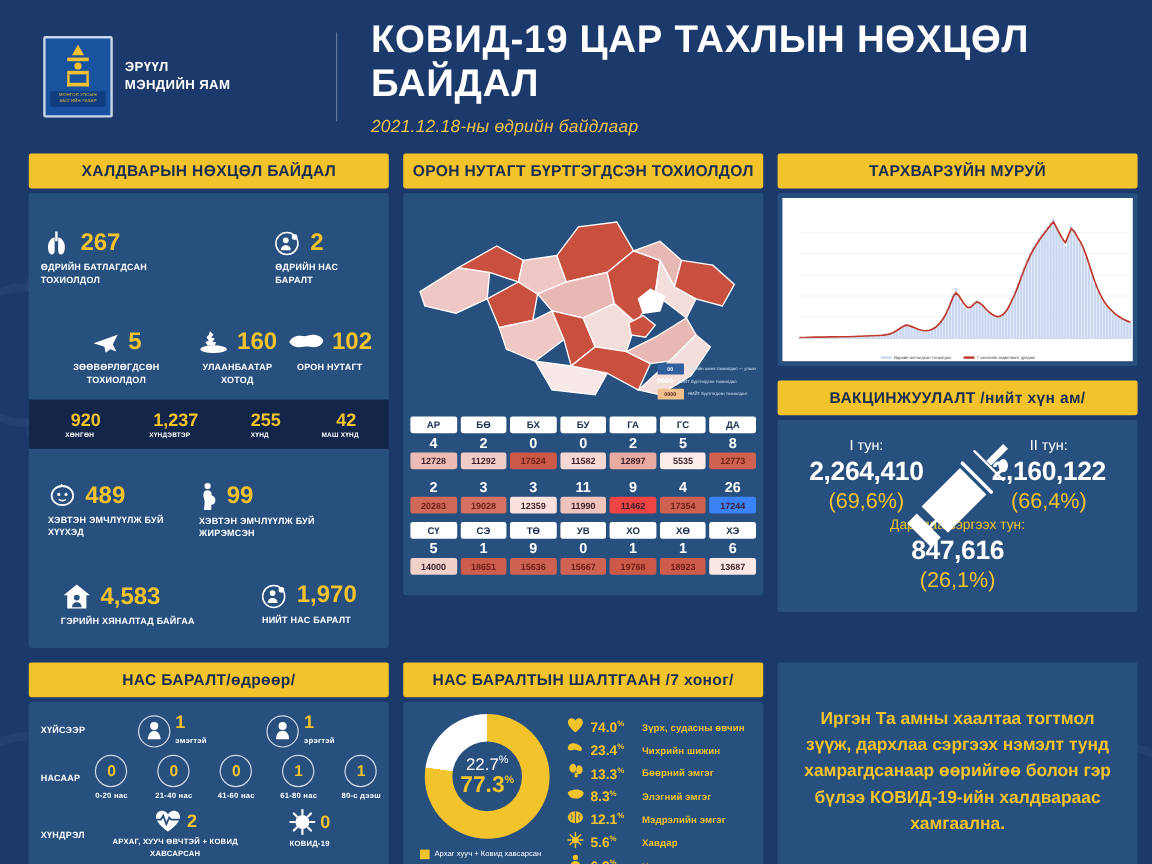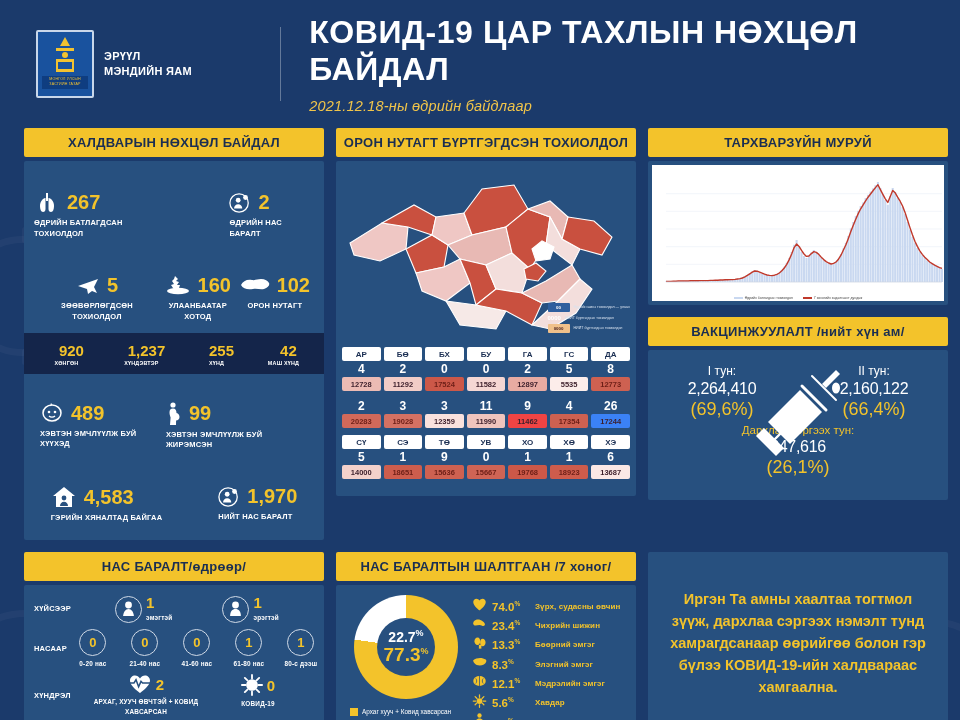--- a/index.html
+++ b/index.html
@@ -94,21 +94,21 @@
   .curve-body { height:136px; background:#fff; padding:5px 6px 2px; position:relative; }
   .curve-legend { position:absolute; bottom:1px; left:0; right:0; display:flex; justify-content:center; gap:10px; }
   .cl-item { display:flex; align-items:center; gap:2px; font-size:3.4px; color:#444; }
   .cl-sw { width:9px; height:2px; }
 
   
   .vac-body { padding:14px 12px 16px; position:relative; min-height:150px; }
   .vac-row { display:flex; justify-content:space-between; }
   .vac-col { text-align:center; width:124px; }
   .vac-lbl { color:#fff; font-size:12px; }
-  .vac-num { color:#fff; font-size:16px; font-weight:normal; margin-top:2px; letter-spacing:-.3px; }
+  .vac-num { color:#fff; font-size:22px; font-weight:bold; margin-top:2px; letter-spacing:-.3px; }
   .vac-pct { color:#f3c32b; font-size:18px; margin-top:1px; }
   .vac-boost { text-align:center; margin-top:4px; }
   .vac-boost .vac-lbl { color:#f3c32b; font-size:11.5px; }
   .syringe { position:absolute; left:50%; top:16px; transform:translateX(-50%); }
 
   
   .dth-body { padding:10px 10px 12px; }
   .dth-row { display:flex; align-items:center; margin-bottom:6px; }
   .dth-cat { color:#fff; font-size:7.5px; font-weight:bold; width:56px; letter-spacing:.2px; }
   .dth-items { flex:1; display:flex; justify-content:space-around; align-items:flex-start; }
@@ -122,21 +122,21 @@
   .sex-n { color:#f3c32b; font-size:15px; font-weight:bold; line-height:1; }
 
   
   .cau-body { display:flex; padding:10px 8px 10px 10px; min-height:160px; }
   .donut-wrap { width:120px; display:flex; flex-direction:column; align-items:center; }
   .donut { width:104px; height:104px; border-radius:50%; position:relative;
            background:conic-gradient(#f3c32b 0 77.3%, #ffffff 77.3% 100%); }
   .donut::after { content:""; position:absolute; inset:23px; border-radius:50%; background:#27507f; }
   .donut-txt { position:absolute; inset:0; display:flex; flex-direction:column;
                align-items:center; justify-content:center; z-index:2; }
-  .d-top { color:#fff; font-size:14px; font-weight:bold; }
+  .d-top { color:#fff; font-size:14px; font-weight:normal; }
   .d-bot { color:#f3c32b; font-size:19px; font-weight:bold; }
   .d-top sup, .d-bot sup { font-size:9px; }
   .leg2 { margin-top:8px; align-self:flex-start; padding-left:4px; }
   .leg2-row { display:flex; align-items:flex-start; gap:4px; margin-bottom:4px; }
   .leg2-sw { width:8px; height:8px; flex-shrink:0; margin-top:1px; }
   .leg2-tx { color:#fff; font-size:6.4px; line-height:1.45; }
   .cau-list { flex:1; display:flex; flex-direction:column; justify-content:space-between; padding:2px 0 2px 6px; }
   .cau-item { display:flex; align-items:center; gap:5px; }
   .cau-ic { width:15px; text-align:center; }
   .cau-pc { color:#f3c32b; font-size:11.5px; font-weight:bold; width:38px; }

